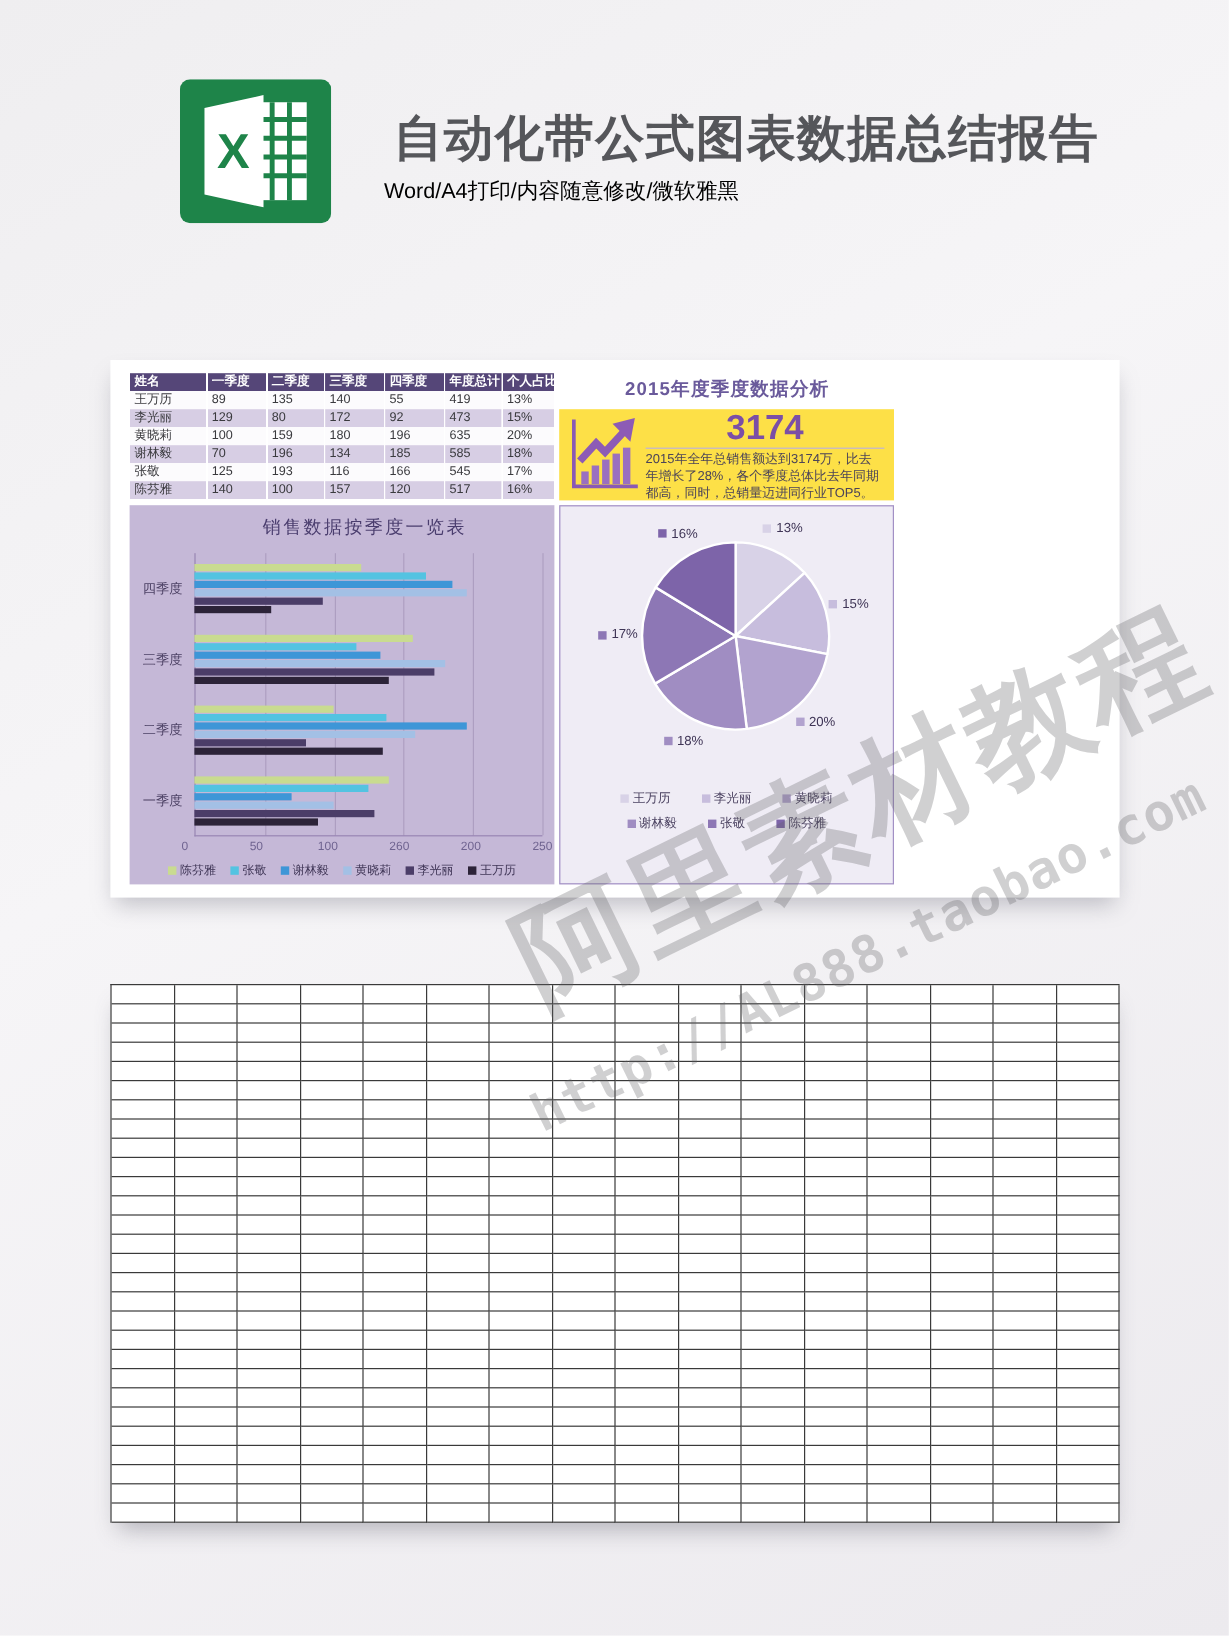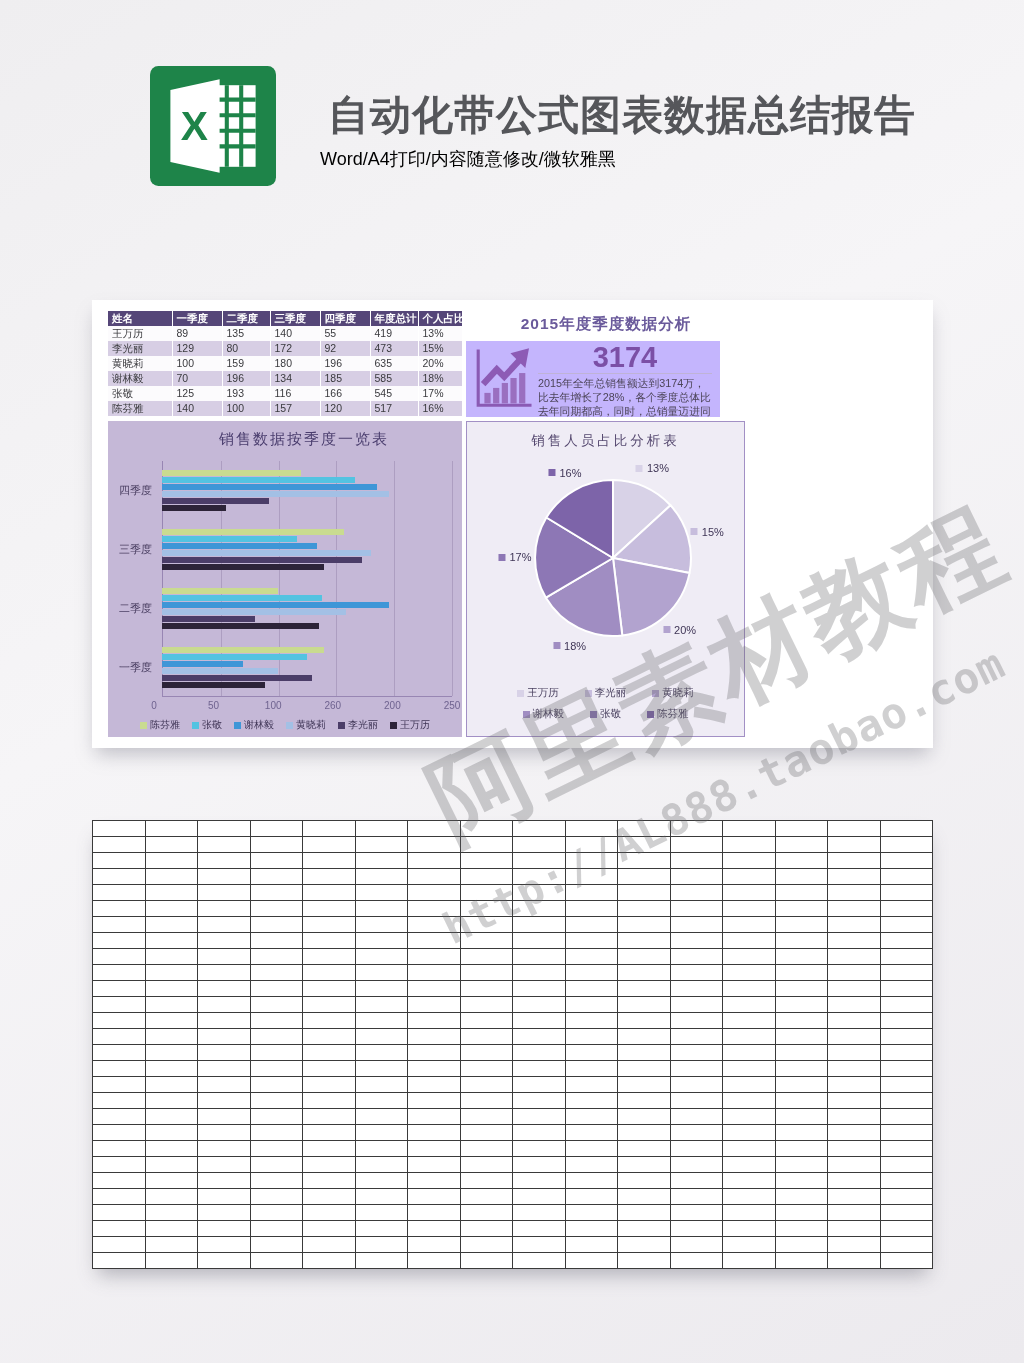--- a/index.html
+++ b/index.html
@@ -17,21 +17,21 @@
     box-shadow:0 10px 18px -4px rgba(110,110,125,.4);}
   
   .data-table{position:absolute;left:16px;top:11px;width:354px;border-collapse:collapse;font-size:10.5px;table-layout:fixed;}
   .data-table th{background:#554678;color:#ffffff;font-weight:bold;text-align:left;padding:1px 4px;height:13px;line-height:13px;
     border-right:1px solid rgba(255,255,255,.35);white-space:nowrap;overflow:hidden;}
   .data-table td{padding:1px 4px;height:13px;line-height:13px;color:#3a3a3e;border-right:1px solid #ffffff;white-space:nowrap;overflow:hidden;}
   .data-table tr.norm td{background:#fcfbfd;}
   .data-table tr.alt td{background:#d7cee4;}
   
   .analysis-title{position:absolute;left:374px;top:14px;width:280px;text-align:center;font-size:15.5px;font-weight:bold;color:#6a5a9b;letter-spacing:1px;}
-  .summary-box{position:absolute;left:374px;top:41px;width:254px;height:76px;background:#c4b5fd;display:flex;}
+  .summary-box{position:absolute;left:374px;top:41px;width:279px;height:76px;background:#fde047;display:flex;}
   .summary-icon{width:70px;padding:4px 0 4px 6px;box-sizing:border-box;}
   .summary-right{flex:1;padding:1px 8px 0 2px;}
   .summary-number{text-align:center;font-size:29px;font-weight:bold;color:#7b4fa6;line-height:31px;}
   .summary-divider{border-top:1px solid #bfb3d6;margin:0 0 2px 0;}
   .summary-description{font-size:10.8px;line-height:14.2px;color:#4c4458;}
   
   .bar-panel{position:absolute;left:16px;top:121px;width:354px;height:316px;background:#c5b8d7;box-sizing:border-box;}
   .bar-title{text-align:center;font-size:15px;color:#4a3d6e;letter-spacing:2px;padding-top:9px;padding-left:38px;}
   .bar-plot-wrap{position:relative;margin:12px 10px 0 8px;}
   .bar-gridlines{position:absolute;left:46px;right:0;top:0;bottom:0;border-left:1px solid #9886b3;border-bottom:1px solid #9886b3;}
@@ -280,21 +280,20 @@
           <span>李光丽</span>
         </div>
         <div class="legend-item">
           <span class="legend-swatch" style="background: rgb(44, 35, 56);"></span>
           <span>王万历</span>
         </div>
       </div>
   </div>
 
   <div class="pie-panel">
-    <div class="pie-title">销售人员占比分析表</div>
     <div class="pie-area">
         <svg width="277" height="236" viewBox="0 0 277 236">
           <path d="M146,108 L146.0,30.0 A78,78 0 0 1 203.5,55.3 Z" fill="#d8d2e7" stroke="#ffffff" stroke-width="2" stroke-linejoin="round"></path>
           <path d="M146,108 L203.5,55.3 A78,78 0 0 1 222.5,123.1 Z" fill="#c7bddd" stroke="#ffffff" stroke-width="2" stroke-linejoin="round"></path>
           <path d="M146,108 L222.5,123.1 A78,78 0 0 1 155.3,185.4 Z" fill="#b2a3cf" stroke="#ffffff" stroke-width="2" stroke-linejoin="round"></path>
           <path d="M146,108 L155.3,185.4 A78,78 0 0 1 78.9,147.7 Z" fill="#a08dc2" stroke="#ffffff" stroke-width="2" stroke-linejoin="round"></path>
           <path d="M146,108 L78.9,147.7 A78,78 0 0 1 79.4,67.5 Z" fill="#8d77b5" stroke="#ffffff" stroke-width="2" stroke-linejoin="round"></path>
           <path d="M146,108 L79.4,67.5 A78,78 0 0 1 146.0,30.0 Z" fill="#7d64a9" stroke="#ffffff" stroke-width="2" stroke-linejoin="round"></path>
         </svg>
         <div class="pie-percent-label" style="left: 185.485px; top: 18.3064px;">

